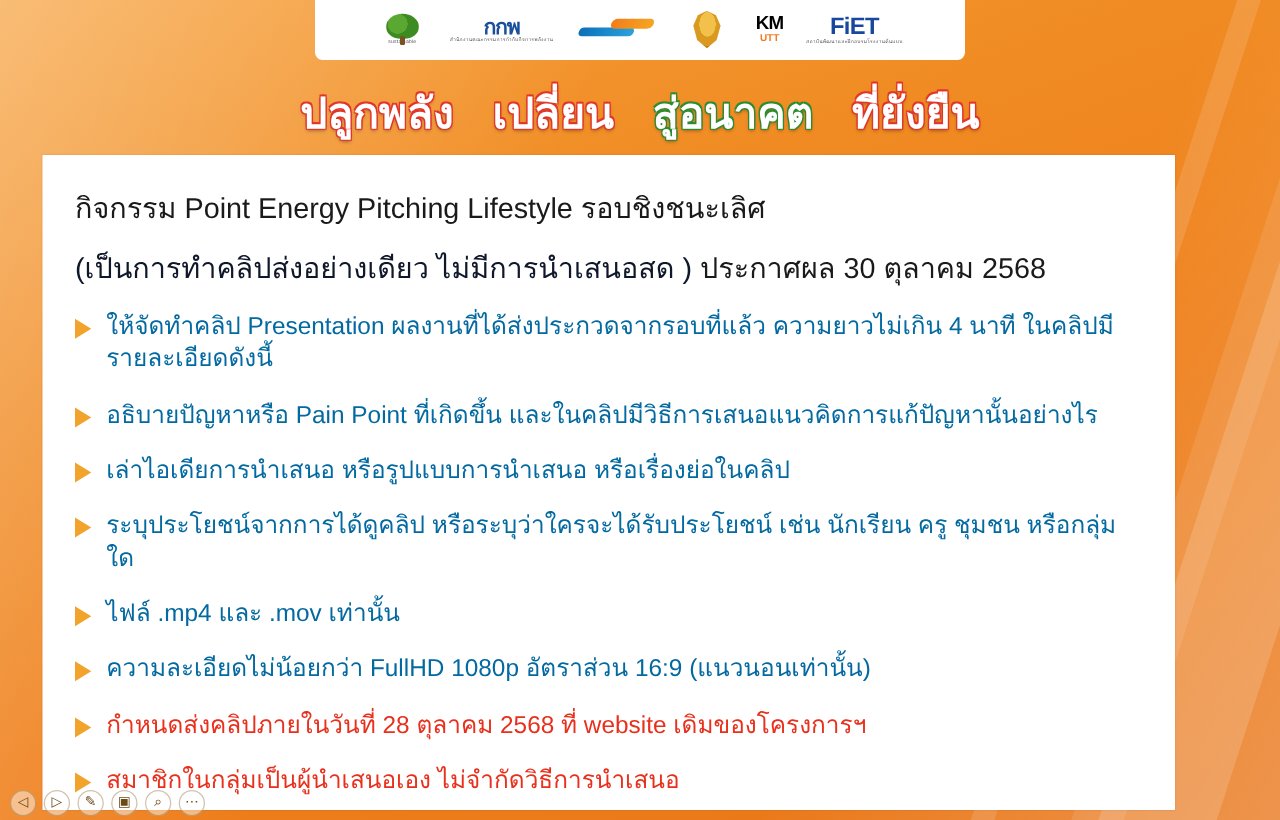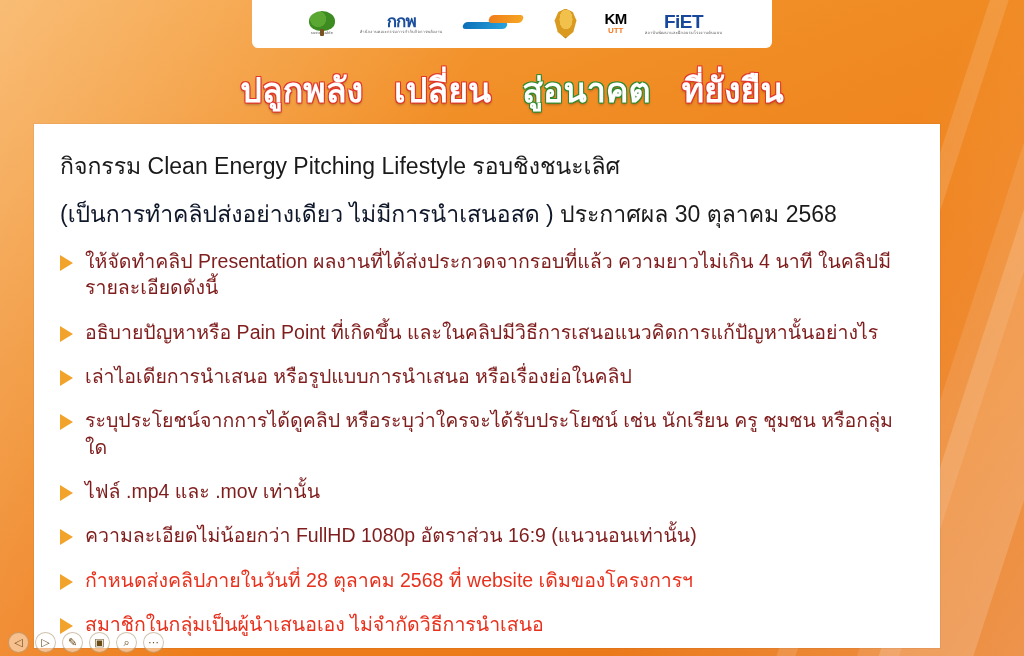--- a/index.html
+++ b/index.html
@@ -148,21 +148,21 @@
   .head2 .red { color: #0f172a; }
 
   ul.bullets { list-style: none; margin: 0; padding: 0; }
   ul.bullets li {
     display: flex;
     align-items: flex-start;
     gap: 12px;
     margin: 0 0 18px 0;
     font-size: 19.5px;
     line-height: 1.35;
-    color: #7f1d1d;
+    color: #0369a1;
   }
   ul.bullets li .tri {
     flex: 0 0 auto;
     width: 0; height: 0;
     margin-top: 7px;
     border-top: 8px solid transparent;
     border-bottom: 8px solid transparent;
     border-left: 13px solid #f2a32c;
   }
   ul.bullets li.red-text { color: #e8301c; }
@@ -234,21 +234,21 @@
   <div class="title-banner">
     <span class="w">ปลูกพลัง</span>
     <span class="w">เปลี่ยน</span>
     <span class="w g">สู่อนาคต</span>
     <span class="w">ที่ยั่งยืน</span>
   </div>
 
   <div class="card">
     <div class="card-inner">
 
-      <div class="head1">กิจกรรม Clean Energy Pitching Lifestyle รอบชิงชนะเลิศ</div>
+      <div class="head1">กิจกรรม Point Energy Pitching Lifestyle รอบชิงชนะเลิศ</div>
 
       <div class="head2">
         <span class="red">(เป็นการทำคลิปส่งอย่างเดียว ไม่มีการนำเสนอสด )</span><span> ประกาศผล 30 ตุลาคม 2568</span>
       </div>
 
       <ul class="bullets">
         <li>
           <span class="tri"></span>
           <span class="txt">ให้จัดทำคลิป Presentation ผลงานที่ได้ส่งประกวดจากรอบที่แล้ว ความยาวไม่เกิน 4 นาที ในคลิปมีรายละเอียดดังนี้</span>
         </li>

